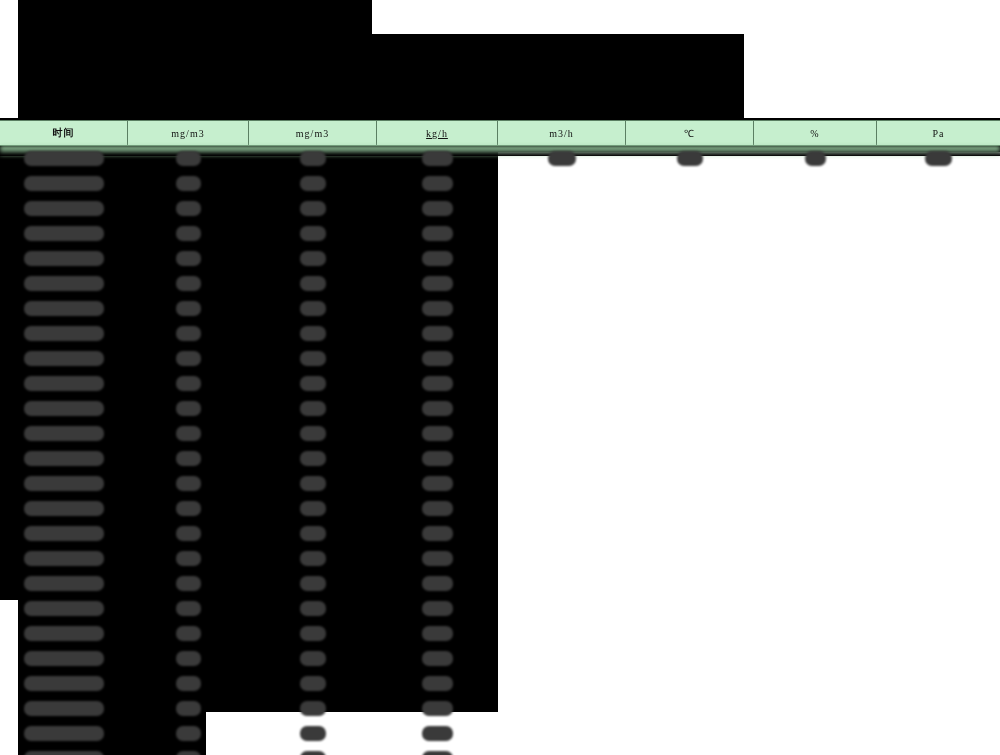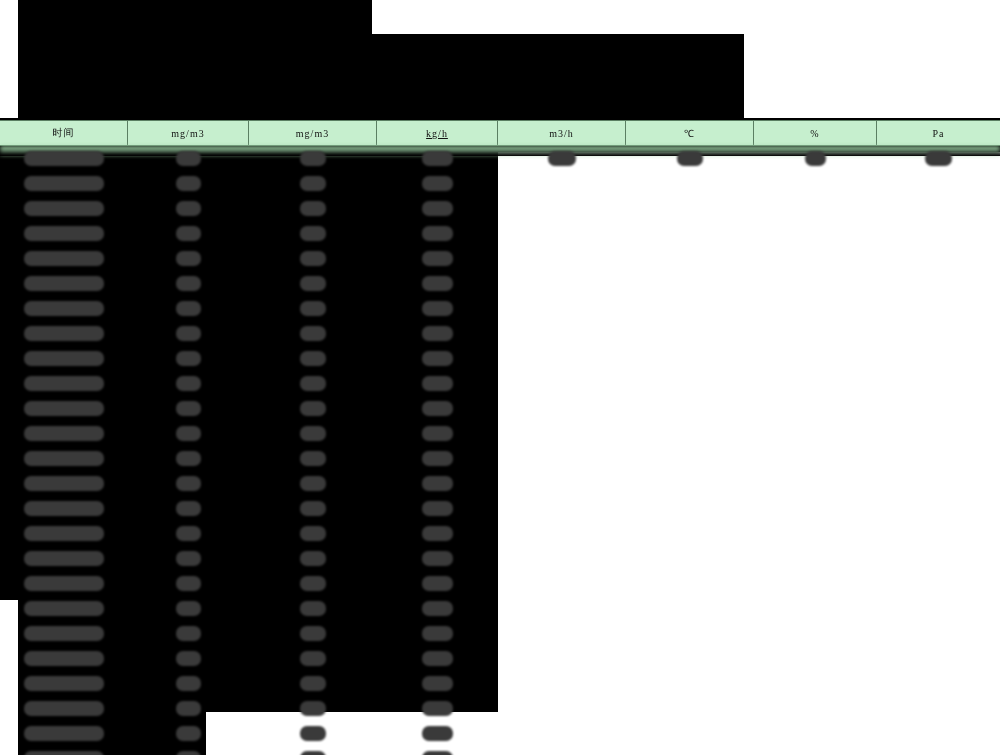--- a/index.html
+++ b/index.html
@@ -110,21 +110,21 @@
 <body>
 
 <div class="plate" id="plate-top-right"></div>
 <div class="plate" id="plate-top-right2"></div>
 <div class="plate" id="plate-left-top"></div>
 <div class="plate" id="plate-right-body"></div>
 <div class="plate" id="plate-mid-body"></div>
 <div class="plate" id="plate-left-bottom"></div>
 
 <div id="units-row">
-    <div class="unit-cell" style="width: 128px;">时间</div>
+    <div class="unit-cell" style="width: 128px; font-weight: bold;">时间</div>
     <div class="unit-cell" style="width: 121px;">mg/m3</div>
     <div class="unit-cell" style="width: 128px;">mg/m3</div>
     <div class="unit-cell" style="width: 121px; text-decoration: underline;">kg/h</div>
     <div class="unit-cell" style="width: 128px; text-align: center;">m3/h</div>
     <div class="unit-cell" style="width: 128px;">℃</div>
     <div class="unit-cell" style="width: 123px;">%</div>
     <div class="unit-cell" style="width: 123px;">Pa</div>
   </div>
 
 <div id="green-bleed"></div>

